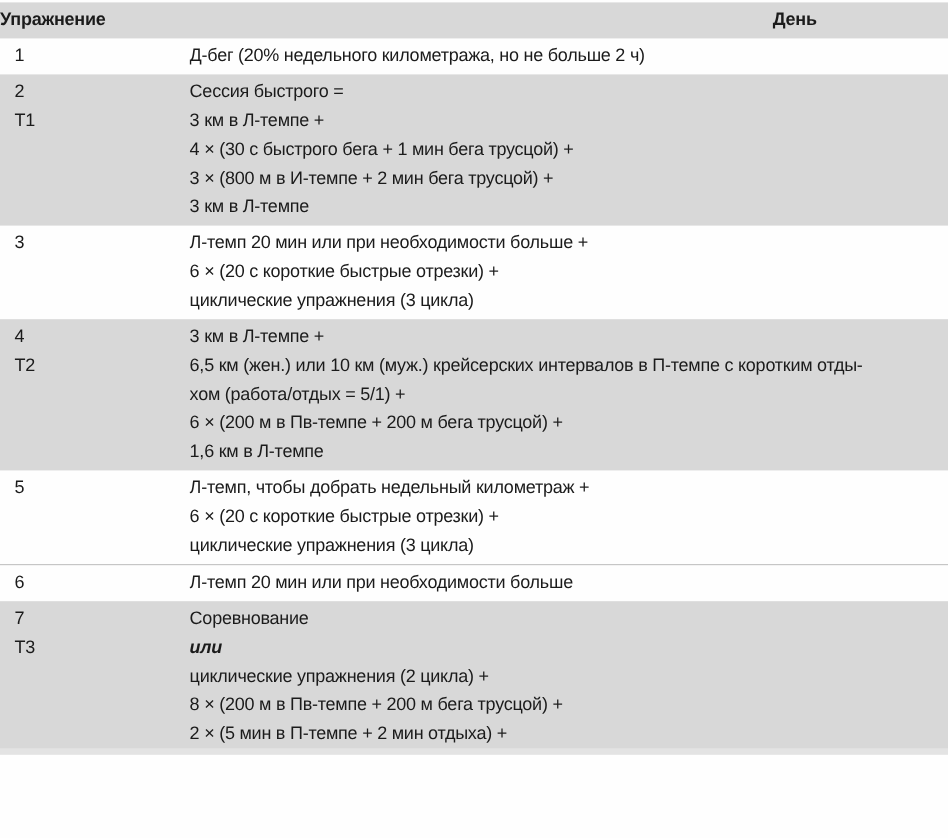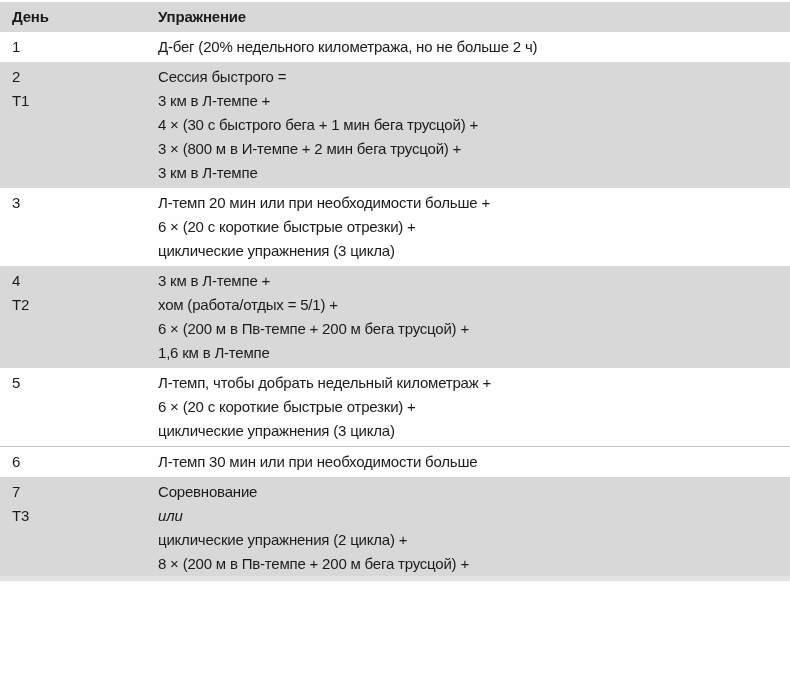--- a/index.html
+++ b/index.html
@@ -29,31 +29,31 @@
     padding-left: 12px;
     flex-shrink: 0;
     box-sizing: content-box;
   }
   .cell.ex {
     flex: 1;
     padding-right: 10px;
     white-space: nowrap;
     overflow: hidden;
   }
-  .line.it { font-style: italic; }
+  .line.it { font-style: italic; font-weight: bold; }
   .bottom-strip { height: 5px; background: #e3e3e3; }
 </style>
 </head>
 <body>
 
 <div class="page">
 
   <div class="row header">
+    <div class="cell ex">Упражнение</div>
     <div class="cell day">День</div>
-    <div class="cell ex">Упражнение</div>
   </div>
 
   <div class="row">
     <div class="cell day">
       <div>1</div>
     </div>
     <div class="cell ex">
       <div class="line">Д-бег (20% недельного километража, но не больше 2 ч)</div>
     </div>
   </div>
@@ -83,20 +83,21 @@
     </div>
   </div>
 
   <div class="row shaded">
     <div class="cell day">
       <div>4</div>
       <div>Т2</div>
     </div>
     <div class="cell ex">
       <div class="line">3 км в Л-темпе +</div>
+      <div class="line">6,5 км (жен.) или 10 км (муж.) крейсерских интервалов в П-темпе с коротким отды-</div>
       <div class="line">хом (работа/отдых = 5/1) +</div>
       <div class="line">6 × (200 м в Пв-темпе + 200 м бега трусцой) +</div>
       <div class="line">1,6 км в Л-темпе</div>
     </div>
   </div>
 
   <div class="row">
     <div class="cell day">
       <div>5</div>
     </div>
@@ -105,32 +106,33 @@
       <div class="line">6 × (20 с короткие быстрые отрезки) +</div>
       <div class="line">циклические упражнения (3 цикла)</div>
     </div>
   </div>
 
   <div class="row rule-top">
     <div class="cell day">
       <div>6</div>
     </div>
     <div class="cell ex">
-      <div class="line">Л-темп 30 мин или при необходимости больше</div>
+      <div class="line">Л-темп 20 мин или при необходимости больше</div>
     </div>
   </div>
 
   <div class="row shaded last">
     <div class="cell day">
       <div>7</div>
       <div>Т3</div>
     </div>
     <div class="cell ex">
       <div class="line">Соревнование</div>
       <div class="line it">или</div>
       <div class="line">циклические упражнения (2 цикла) +</div>
       <div class="line">8 × (200 м в Пв-темпе + 200 м бега трусцой) +</div>
+      <div class="line">2 × (5 мин в П-темпе + 2 мин отдыха) +</div>
     </div>
   </div>
 
   <div class="bottom-strip"></div>
 
 </div>
 
 </body></html>

